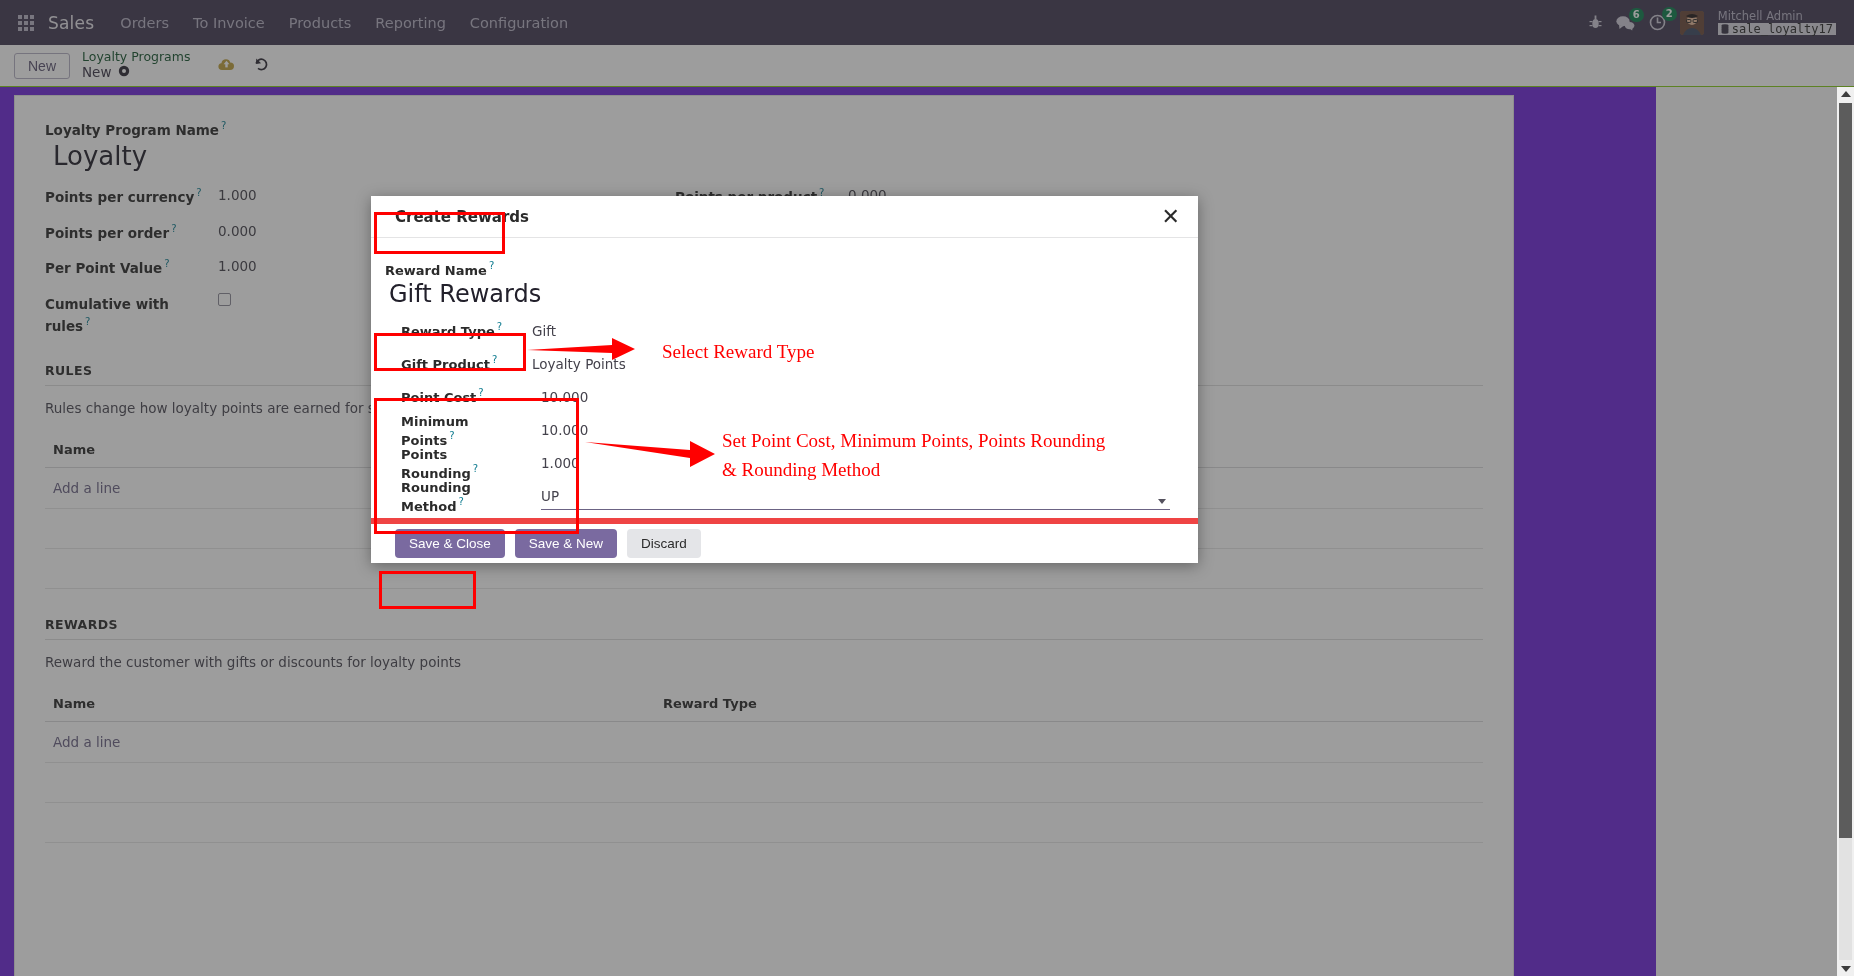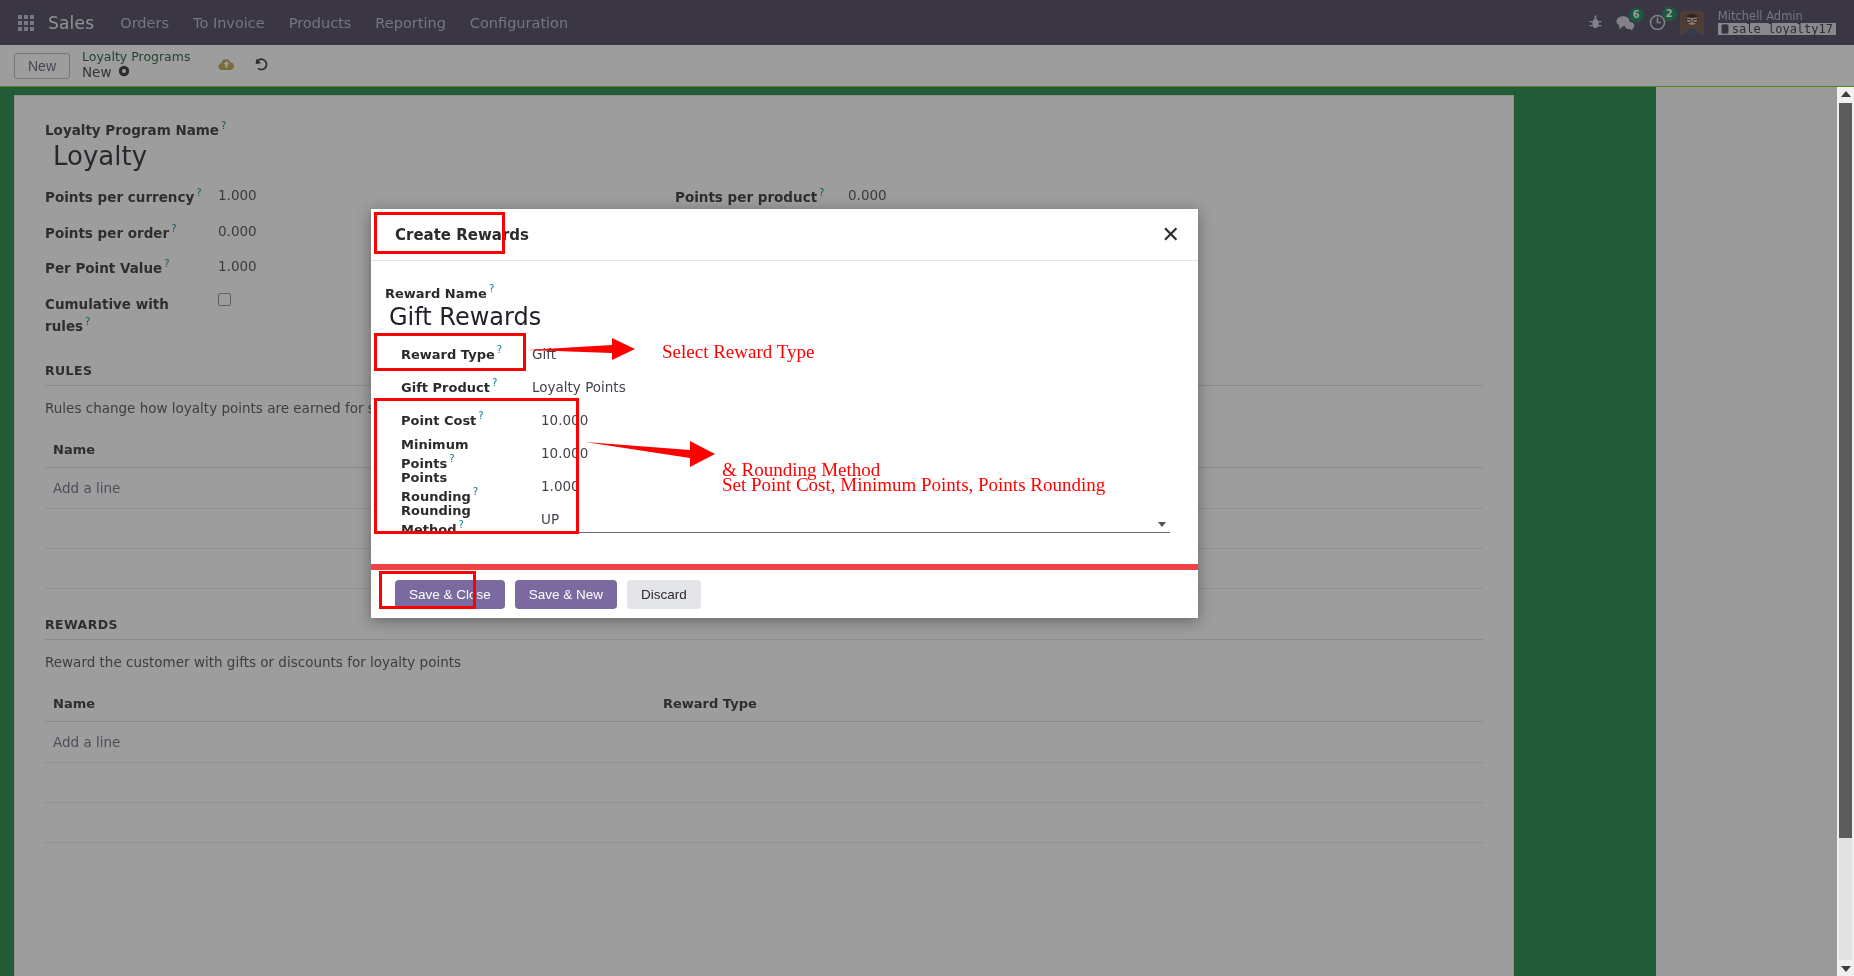--- a/index.html
+++ b/index.html
@@ -54,21 +54,21 @@
   .bc-cur { color:#3b3547; font-size:13.5px; }
   .gear { color:#2d2a35; font-size:12px; }
   .cp-actions { display:flex; align-items:center; gap:18px; margin-left:16px; }
   .cp-actions span { font-size:15px; }
   .ic-cloud { color:#bfa03c; }
   .ic-undo { color:#2b2833; }
 
   
   .sheet-wrap {
     position:absolute; top:87px; left:0; width:1656px; height:889px;
-    background:#15803d; overflow:hidden;
+    background:#6d28d9; overflow:hidden;
   }
   .sheet {
     position:absolute; top:8px; left:14px; width:1500px; height:910px;
     background:#fff; border:1px solid #e2e2e3; padding: 24px 30px;
   }
   .lbl { color:#2b2b2b; font-size:13.5px; font-weight:bold; }
   .q { color:#0d7b8f; font-size:10px; vertical-align:super; margin-left:2px; }
   .title-val { font-size:26px; color:#22202b; margin:2px 0 16px 8px; font-weight:400;}
   .frow { display:flex; align-items:flex-start; margin-bottom:16px; }
   .fcol-l { width:630px; }
@@ -104,21 +104,21 @@
   }
   .vscroll .track { position:absolute; top:16px; bottom:16px; left:2px; width:13px; background:#e2e2e2;}
   .vscroll .thumb { position:absolute; top:16px; left:2px; width:13px; height:735px; background:#5c5c5c; }
   .vscroll .arrow { position:absolute; left:4px; width:0;height:0;
     border-left:5px solid transparent;border-right:5px solid transparent; }
   .vscroll .arrow.up { top:4px; border-bottom:6px solid #3e3e3e; }
   .vscroll .arrow.down { bottom:4px; border-top:6px solid #3e3e3e; }
 
   
   .modal {
-    position:absolute; top:209px; left:371px; width:827px; height:409px;
+    position:absolute; top:196px; left:371px; width:827px; height:367px;
     background:#fff; z-index:30; box-shadow:0 3px 14px rgba(0,0,0,.35);
     display:flex; flex-direction:column;
   }
   .modal-head {
     height:52px; display:flex; align-items:center; justify-content:space-between;
     padding:0 18px 0 14px; border-bottom:1px solid #e4e4e5;
   }
   .modal-title { font-size:15px; font-weight:bold; color:#2b2b2b; padding:7px 10px; }
   .modal-x { color:#2b2b2b; font-size:22px; line-height:1; }
   .modal-body { flex:1; padding:22px 14px 6px 14px; position:relative; }
@@ -422,16 +422,16 @@
   <svg class="ann-svg">
     <g fill="#ff0000">
       <path d="M527 350 L612 345 L612 338 L635 349 L612 360 L612 353 Z"></path>
     </g>
     <g fill="#ff0000">
       <path d="M585 442 L690 450 L690 441 L715 454 L690 467 L690 458 Z"></path>
     </g>
   </svg>
 
   <div class="ann-text" style="left:662px;top:338px;">Select Reward Type</div>
-  <div class="ann-text" style="left:722px;top:427px;margin-top:44px;">Set Point Cost, Minimum Points, Points Rounding</div>
+  <div class="ann-text" style="left:722px;top:427px;">Set Point Cost, Minimum Points, Points Rounding</div>
   <div class="ann-text" style="left:722px;top:456px;">&amp; Rounding Method</div>
 
 </div>
 
 </body></html>

